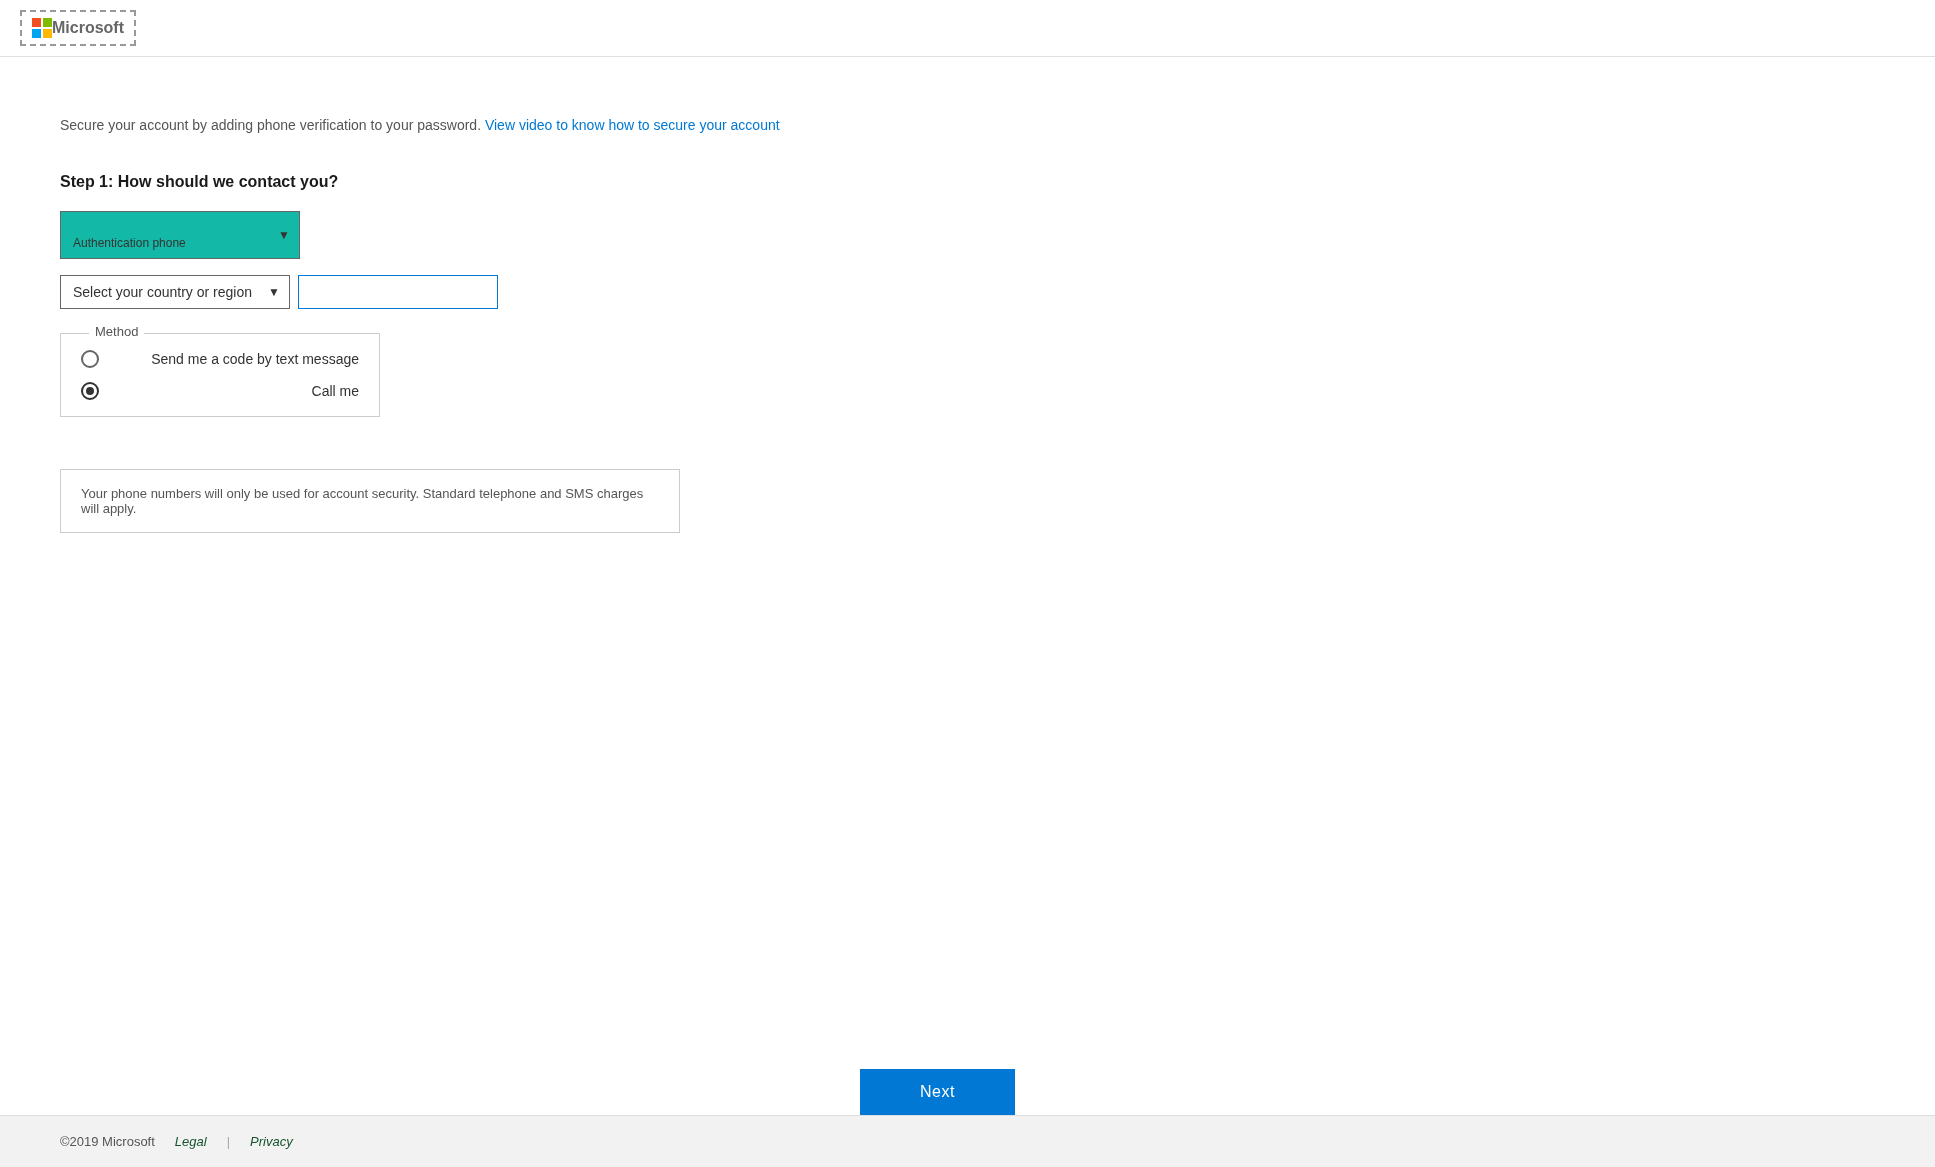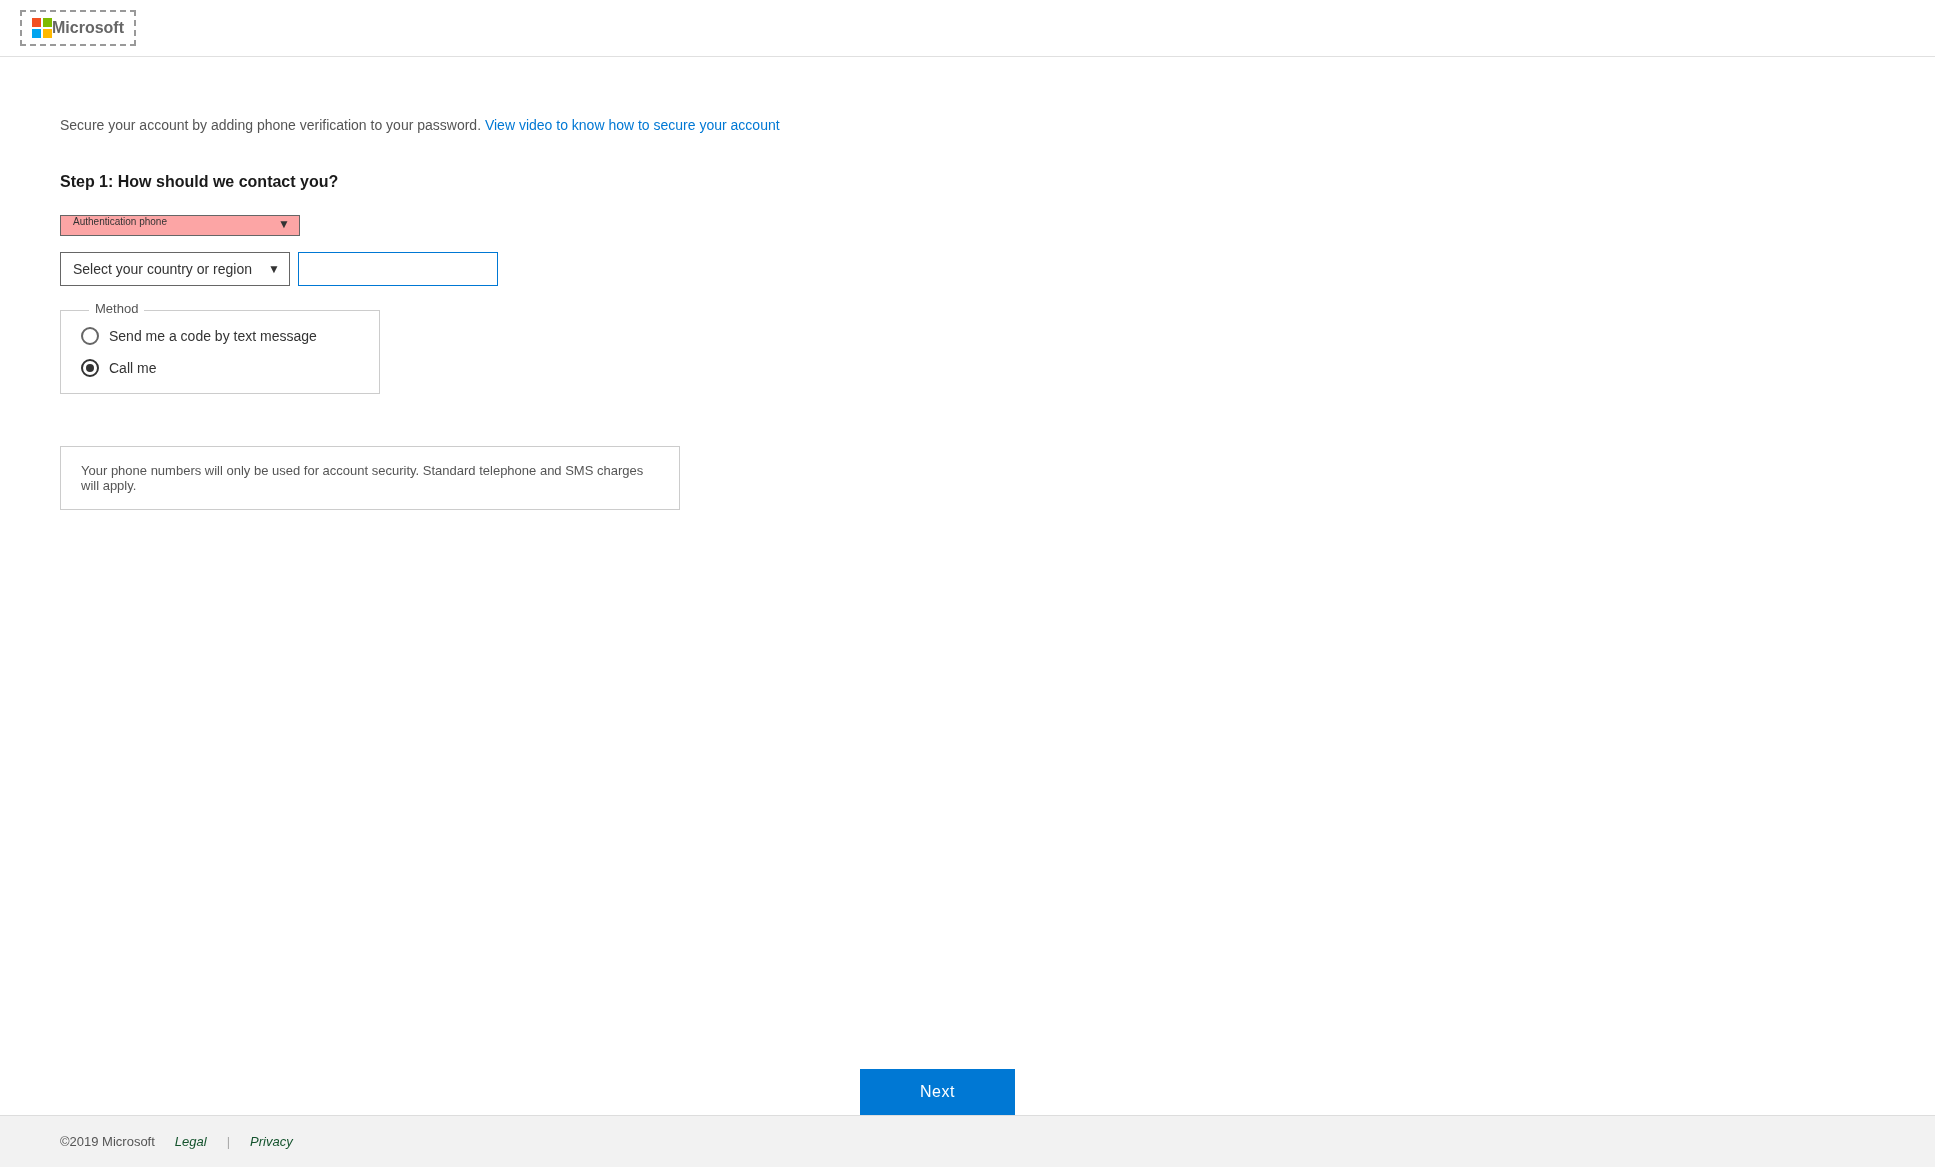--- a/index.html
+++ b/index.html
@@ -88,24 +88,24 @@
 
     .select-wrapper {
       position: relative;
       display: inline-block;
     }
 
     .contact-select {
       appearance: none;
       -webkit-appearance: none;
       border: 1px solid #666;
-      padding: 0 36px 8px 12px;
-      font-size: 10px;
-      color: #333;
-      background: #fca5a5;
+      padding: 24px 36px 8px 12px;
+      font-size: 12px;
+      color: #333;
+      background: #14b8a6;
       cursor: pointer;
       width: 240px;
       outline: none;
     }
 
     .chevron-icon {
       position: absolute;
       right: 10px;
       top: 50%;
       transform: translateY(-50%);
@@ -158,23 +158,24 @@
       left: 28px;
       background: #fff;
       padding: 0 6px;
       font-size: 13px;
       color: #555;
     }
 
     .radio-option {
       display: flex;
       align-items: center;
-      gap: 10px;
+      gap: 2px;
       margin-bottom: 14px;
       cursor: pointer;
+      justify-content: space-between;
     }
 
     .radio-option:last-child {
       margin-bottom: 0;
     }
 
     .radio-circle {
       width: 18px;
       height: 18px;
       border: 2px solid #666;

